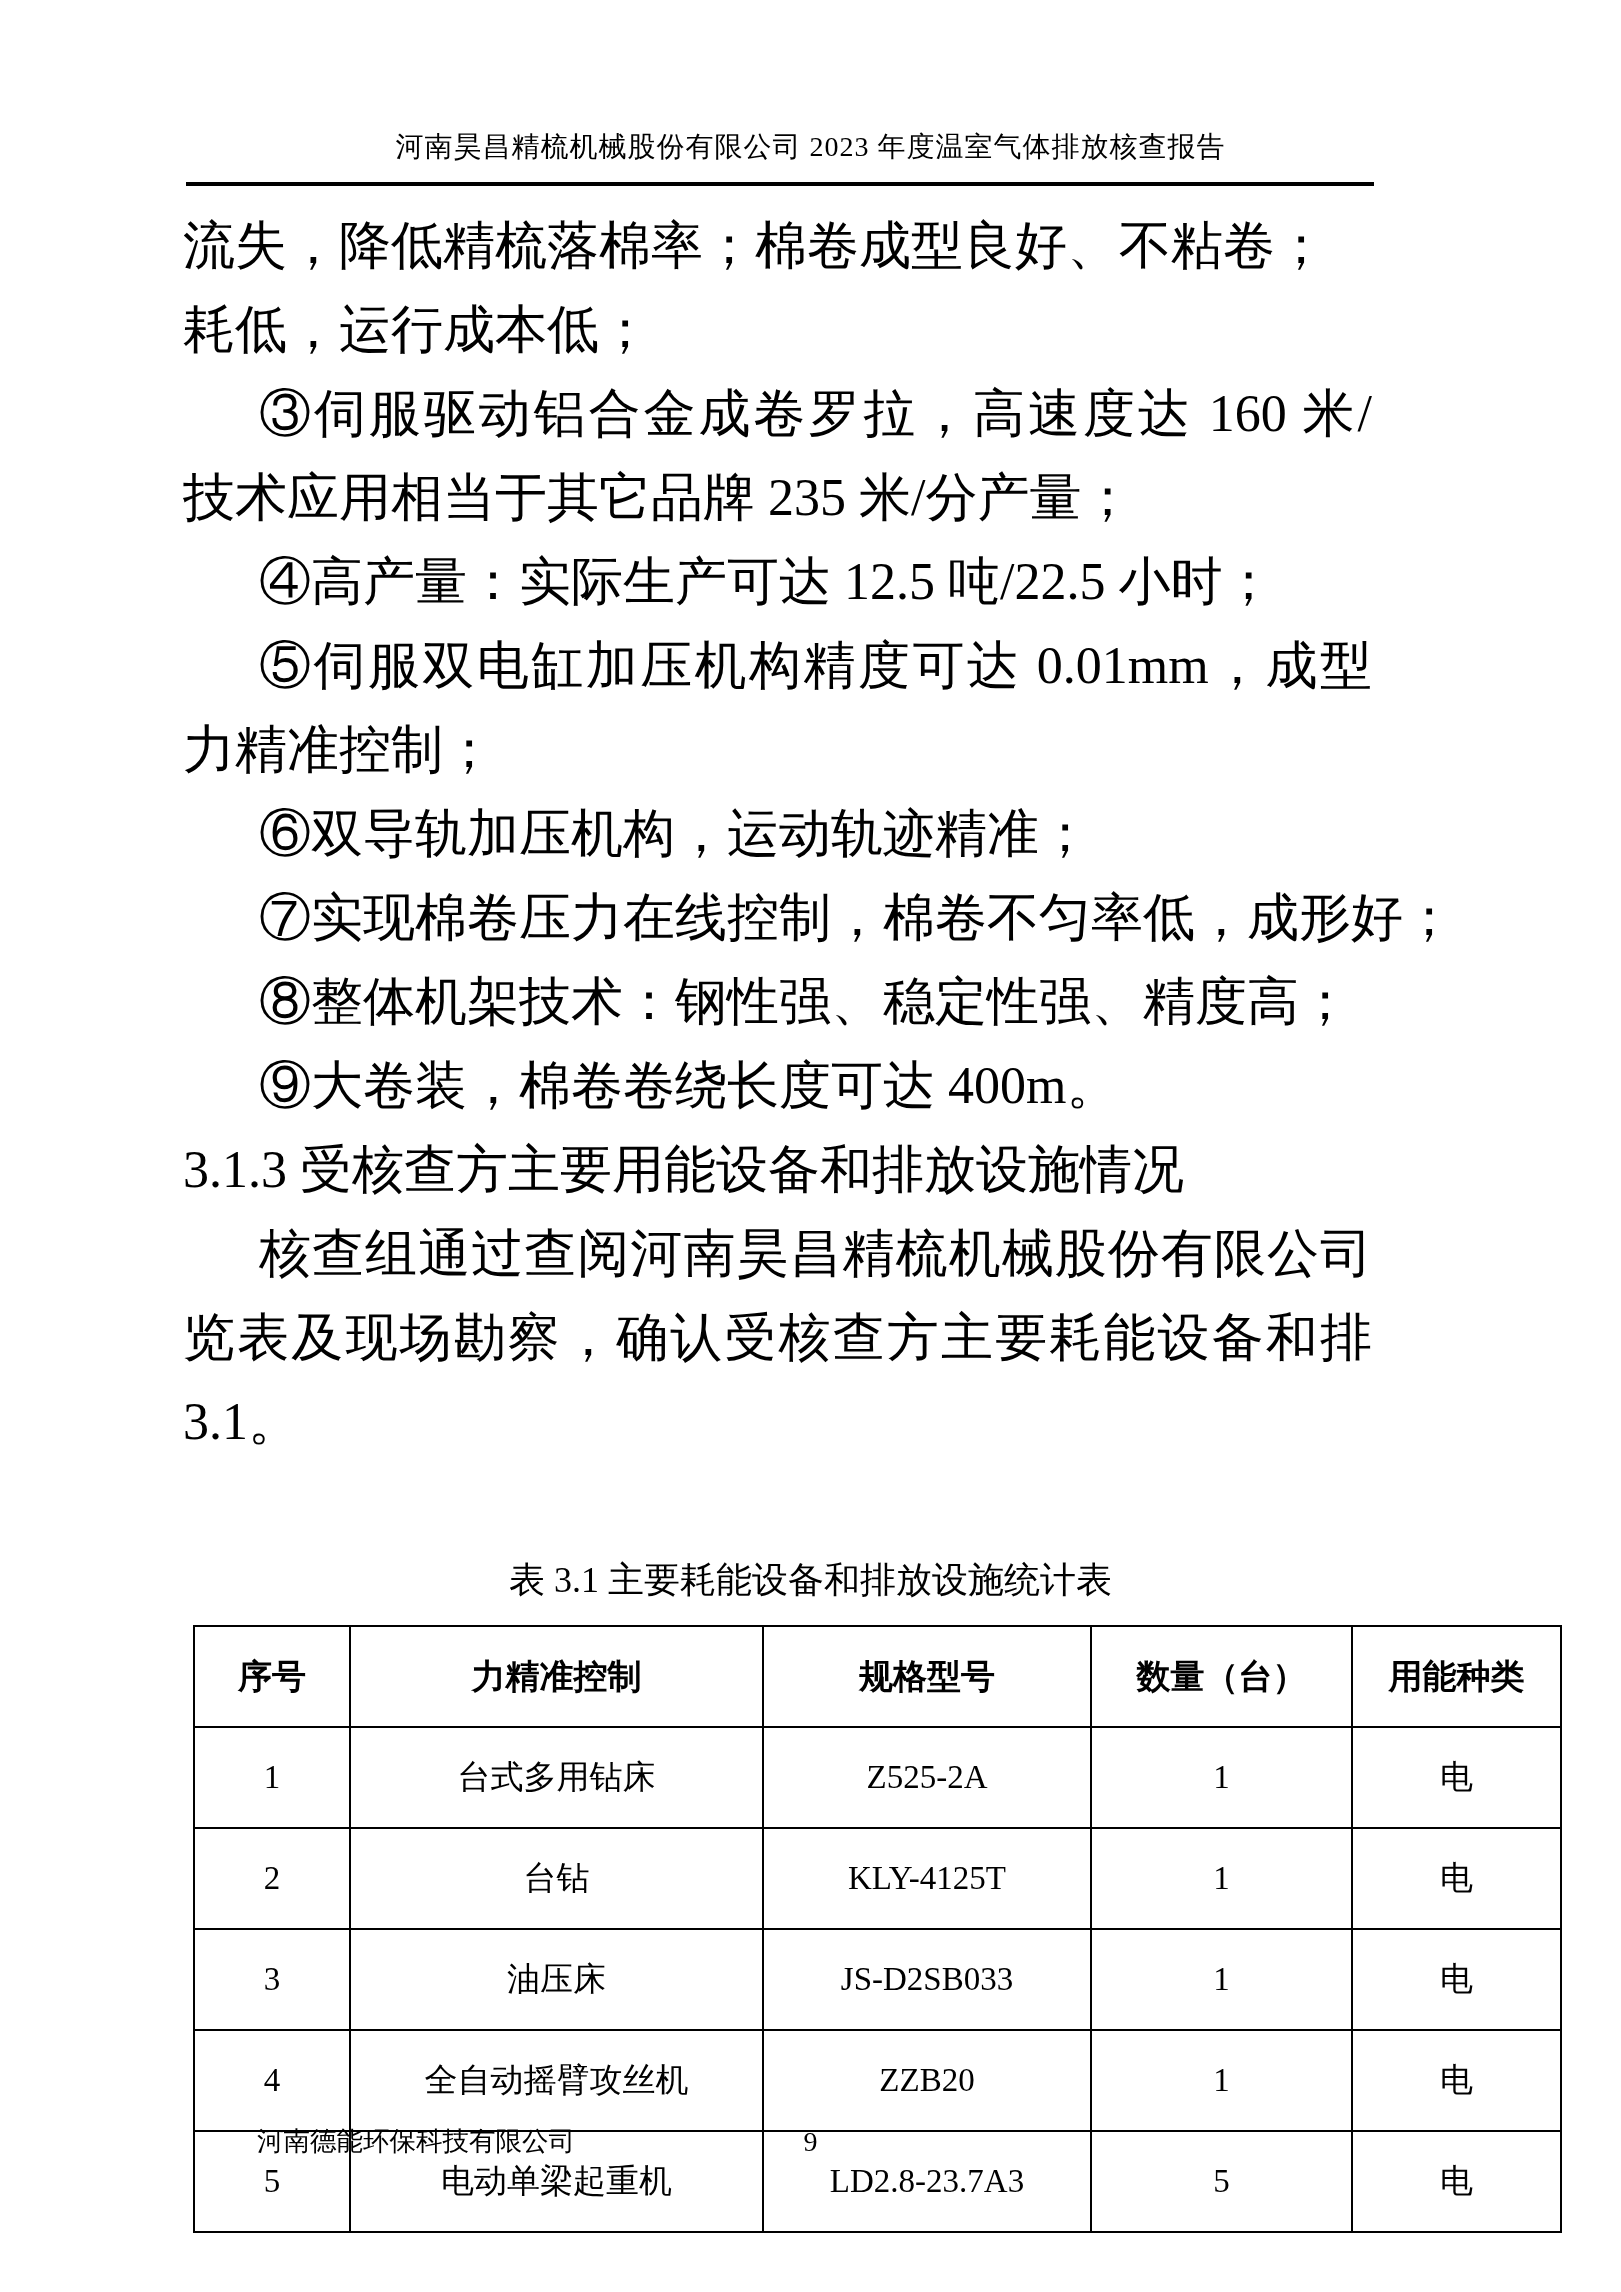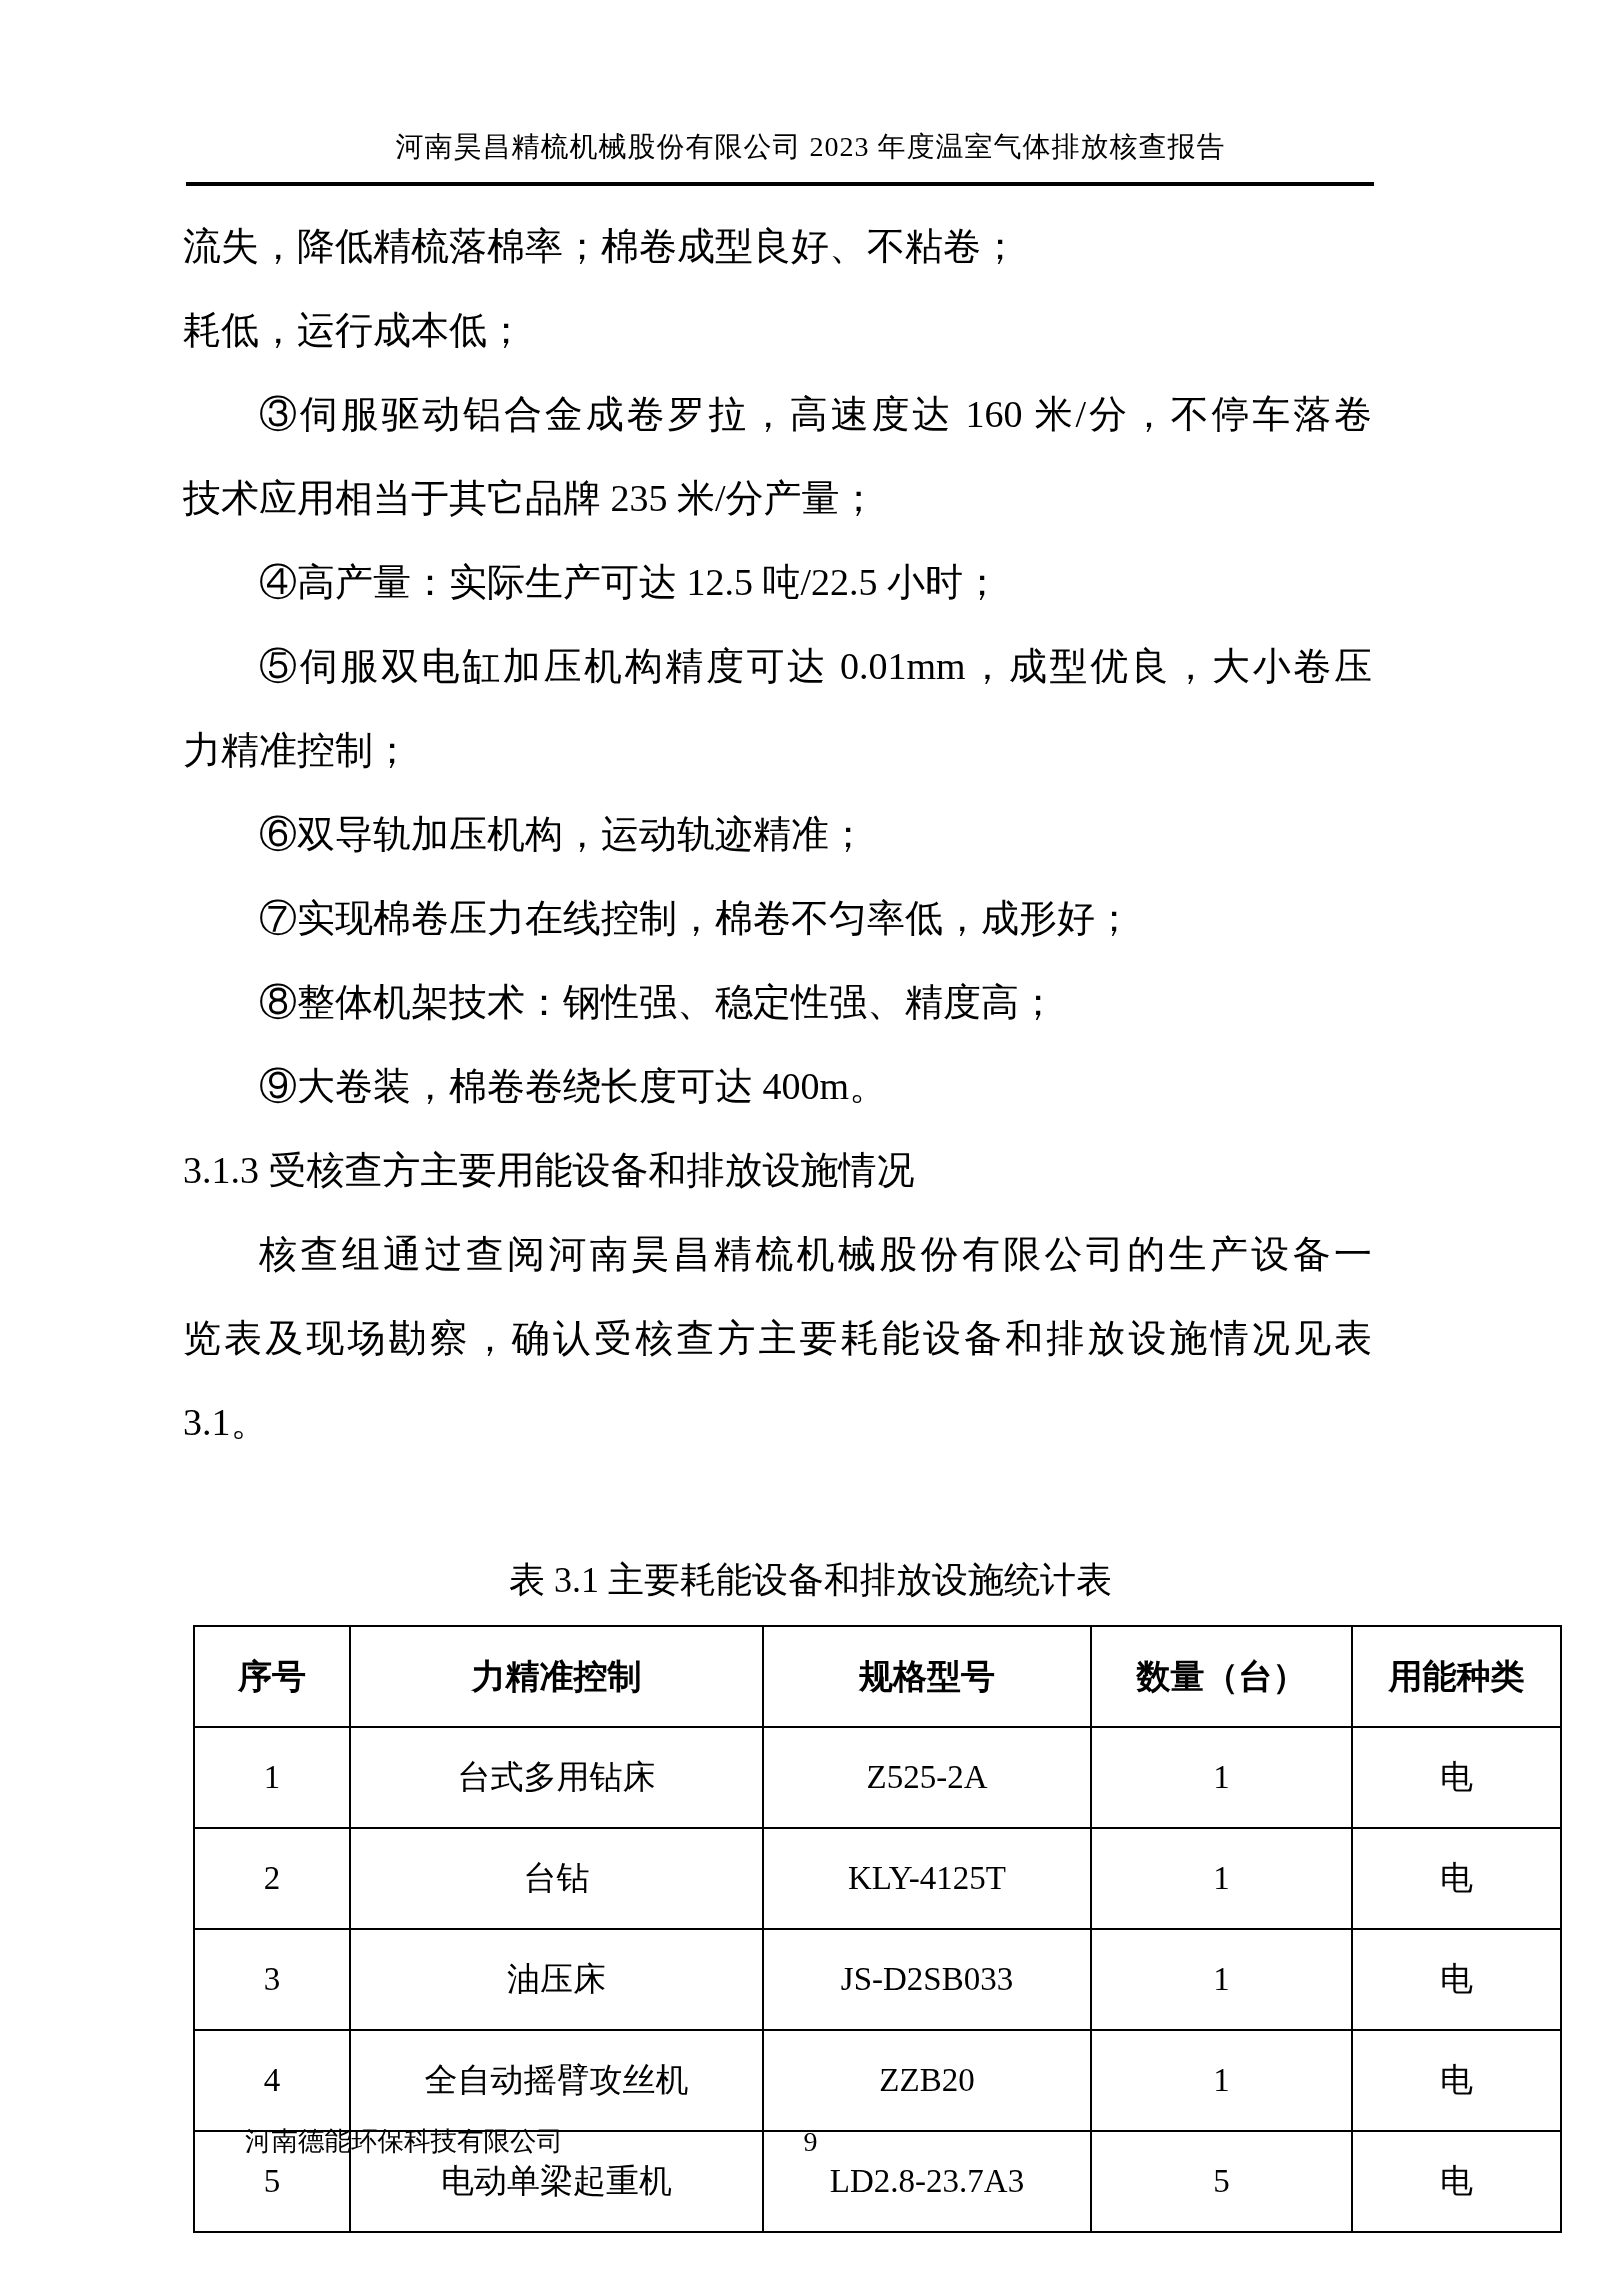--- a/index.html
+++ b/index.html
@@ -43,21 +43,21 @@
   
   .body-text {
     position: absolute;
     top: 204px;
     left: 183px;
     width: 1189px;
   }
   .body-line {
     height: 84px;
     line-height: 84px;
-    font-size: 38px;
+    font-size: 52px;
     white-space: nowrap;
   }
   .body-line.indent { padding-left: 76px; }
   .body-line.full {
     white-space: normal;
     text-align: justify;
     text-align-last: justify;
     overflow: hidden;
   }
 
@@ -110,21 +110,21 @@
     position: absolute;
     top: 2117px;
     left: 0;
     width: 100%;
     height: 49px;
     line-height: 49px;
     font-size: 26.5px;
   }
   .footer-company {
     position: absolute;
-    left: 245px;
+    left: 257px;
     top: 0;
   }
   .footer-page {
     position: absolute;
     left: 0;
     top: 0;
     width: 100%;
     text-align: center;
     font-size: 28px;
   }

